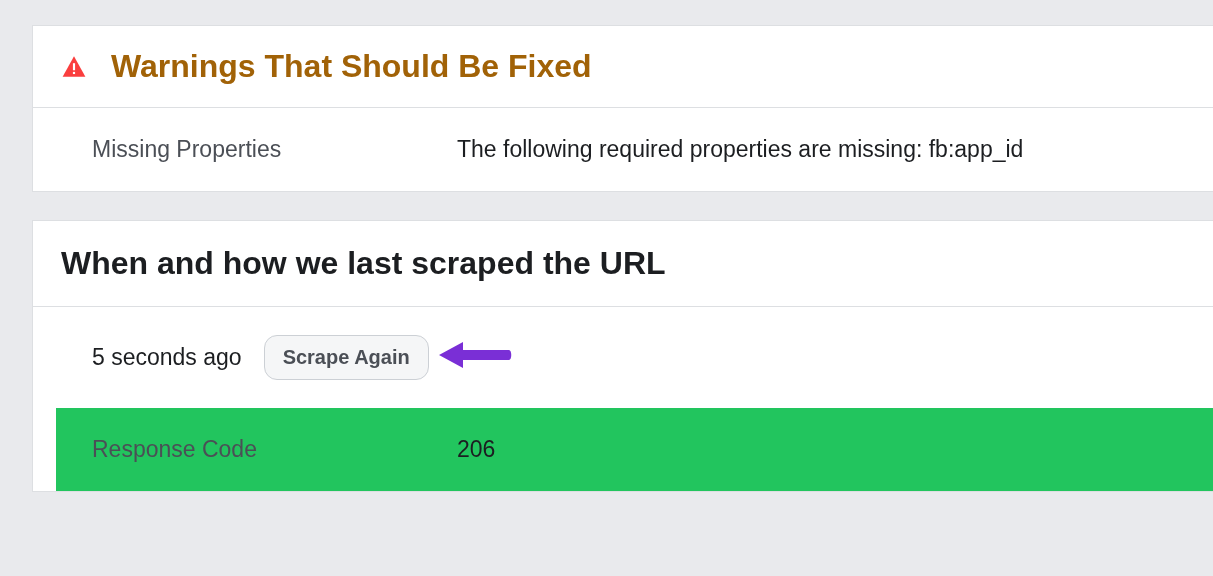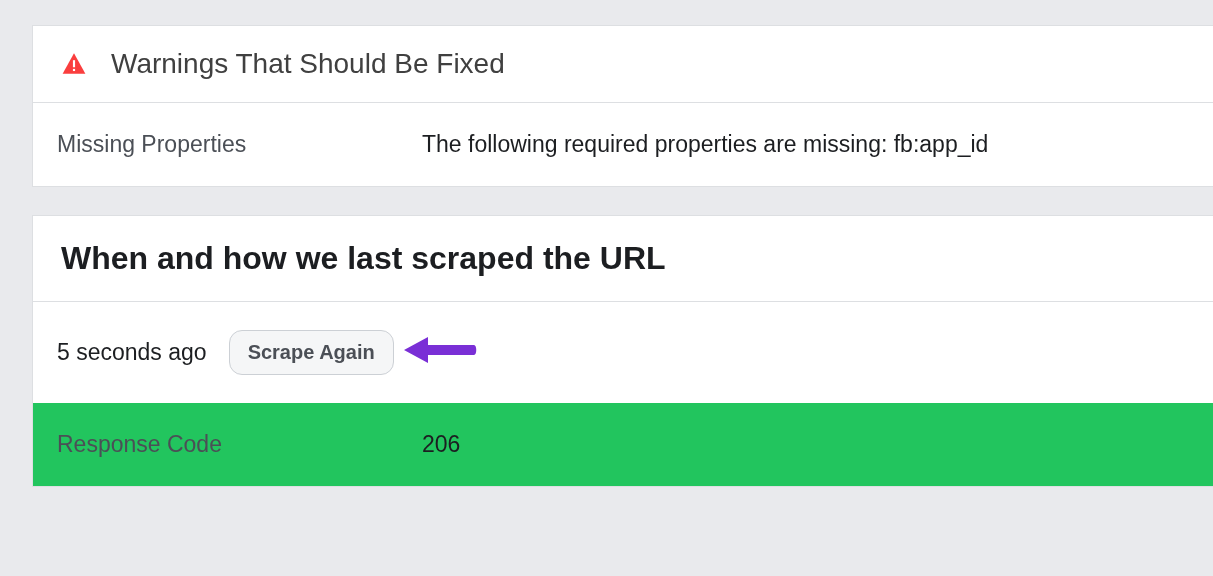--- a/index.html
+++ b/index.html
@@ -30,35 +30,36 @@
     padding: 22px 28px;
     border-bottom: 1px solid #dddfe2;
   }
   .warning-icon-svg {
     width: 26px;
     height: 26px;
     margin-right: 24px;
     flex-shrink: 0;
   }
   .panel-title {
-    font-size: 28px;
-    font-weight: 400;
-    color: #404040;
+    font-size: 32px;
+    font-weight: 700;
+    color: #a16207;
   }
   .panel-title-plain {
     font-size: 32px;
     font-weight: 700;
     color: #1c1e21;
     padding: 24px 28px;
     border-bottom: 1px solid #dddfe2;
   }
   .row {
     display: flex;
     align-items: center;
-    padding: 28px 24px;
+    padding: 28px 36px;
+    margin-left: 23px;
   }
   .row.alt {
     background: #22c55e;
   }
   .row .label {
     width: 365px;
     font-size: 23px;
     color: #4b4f56;
     flex-shrink: 0;
   }

